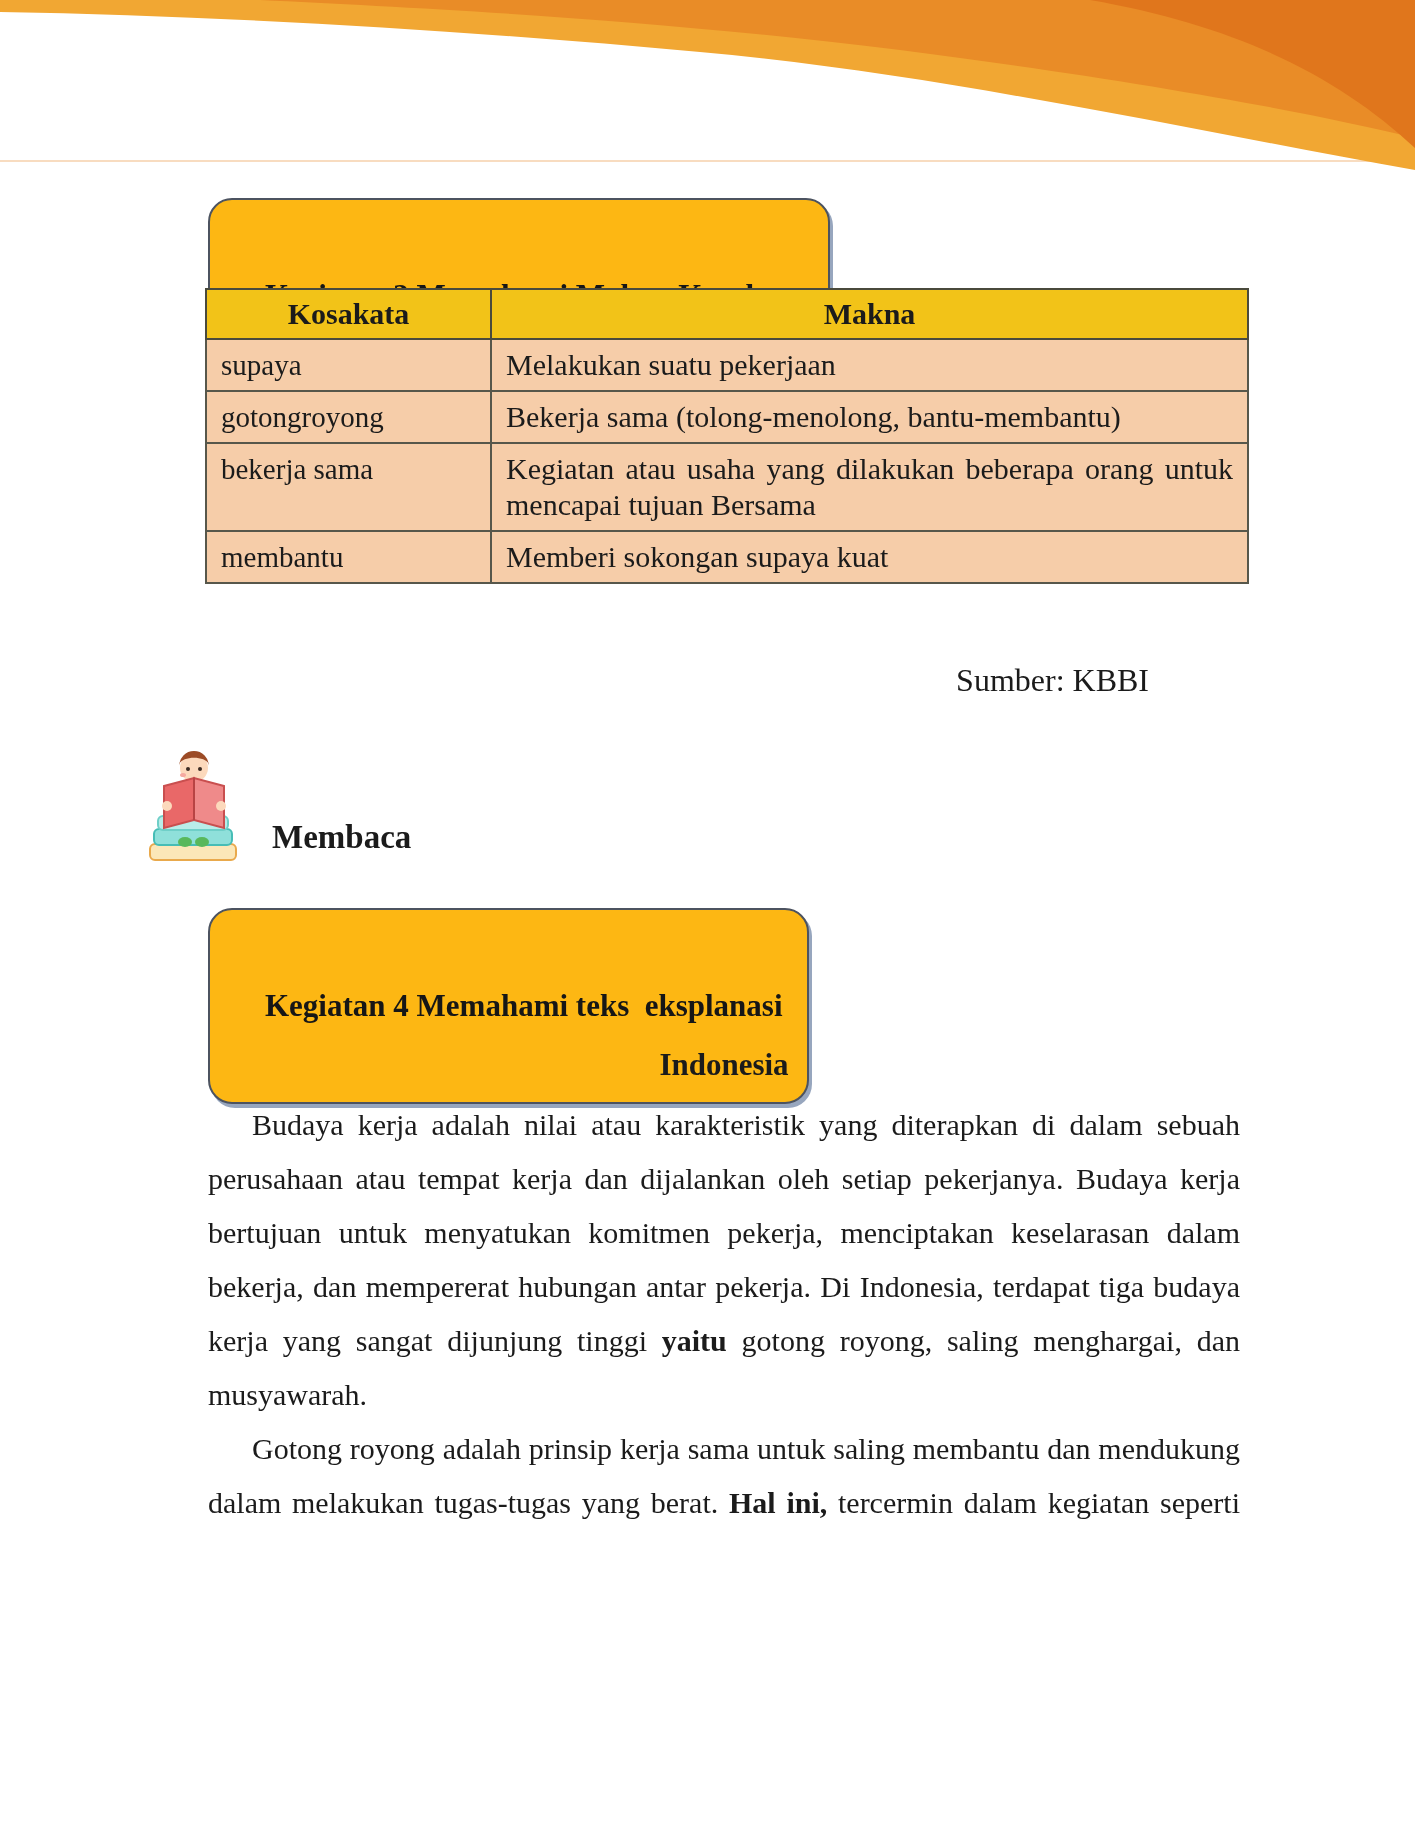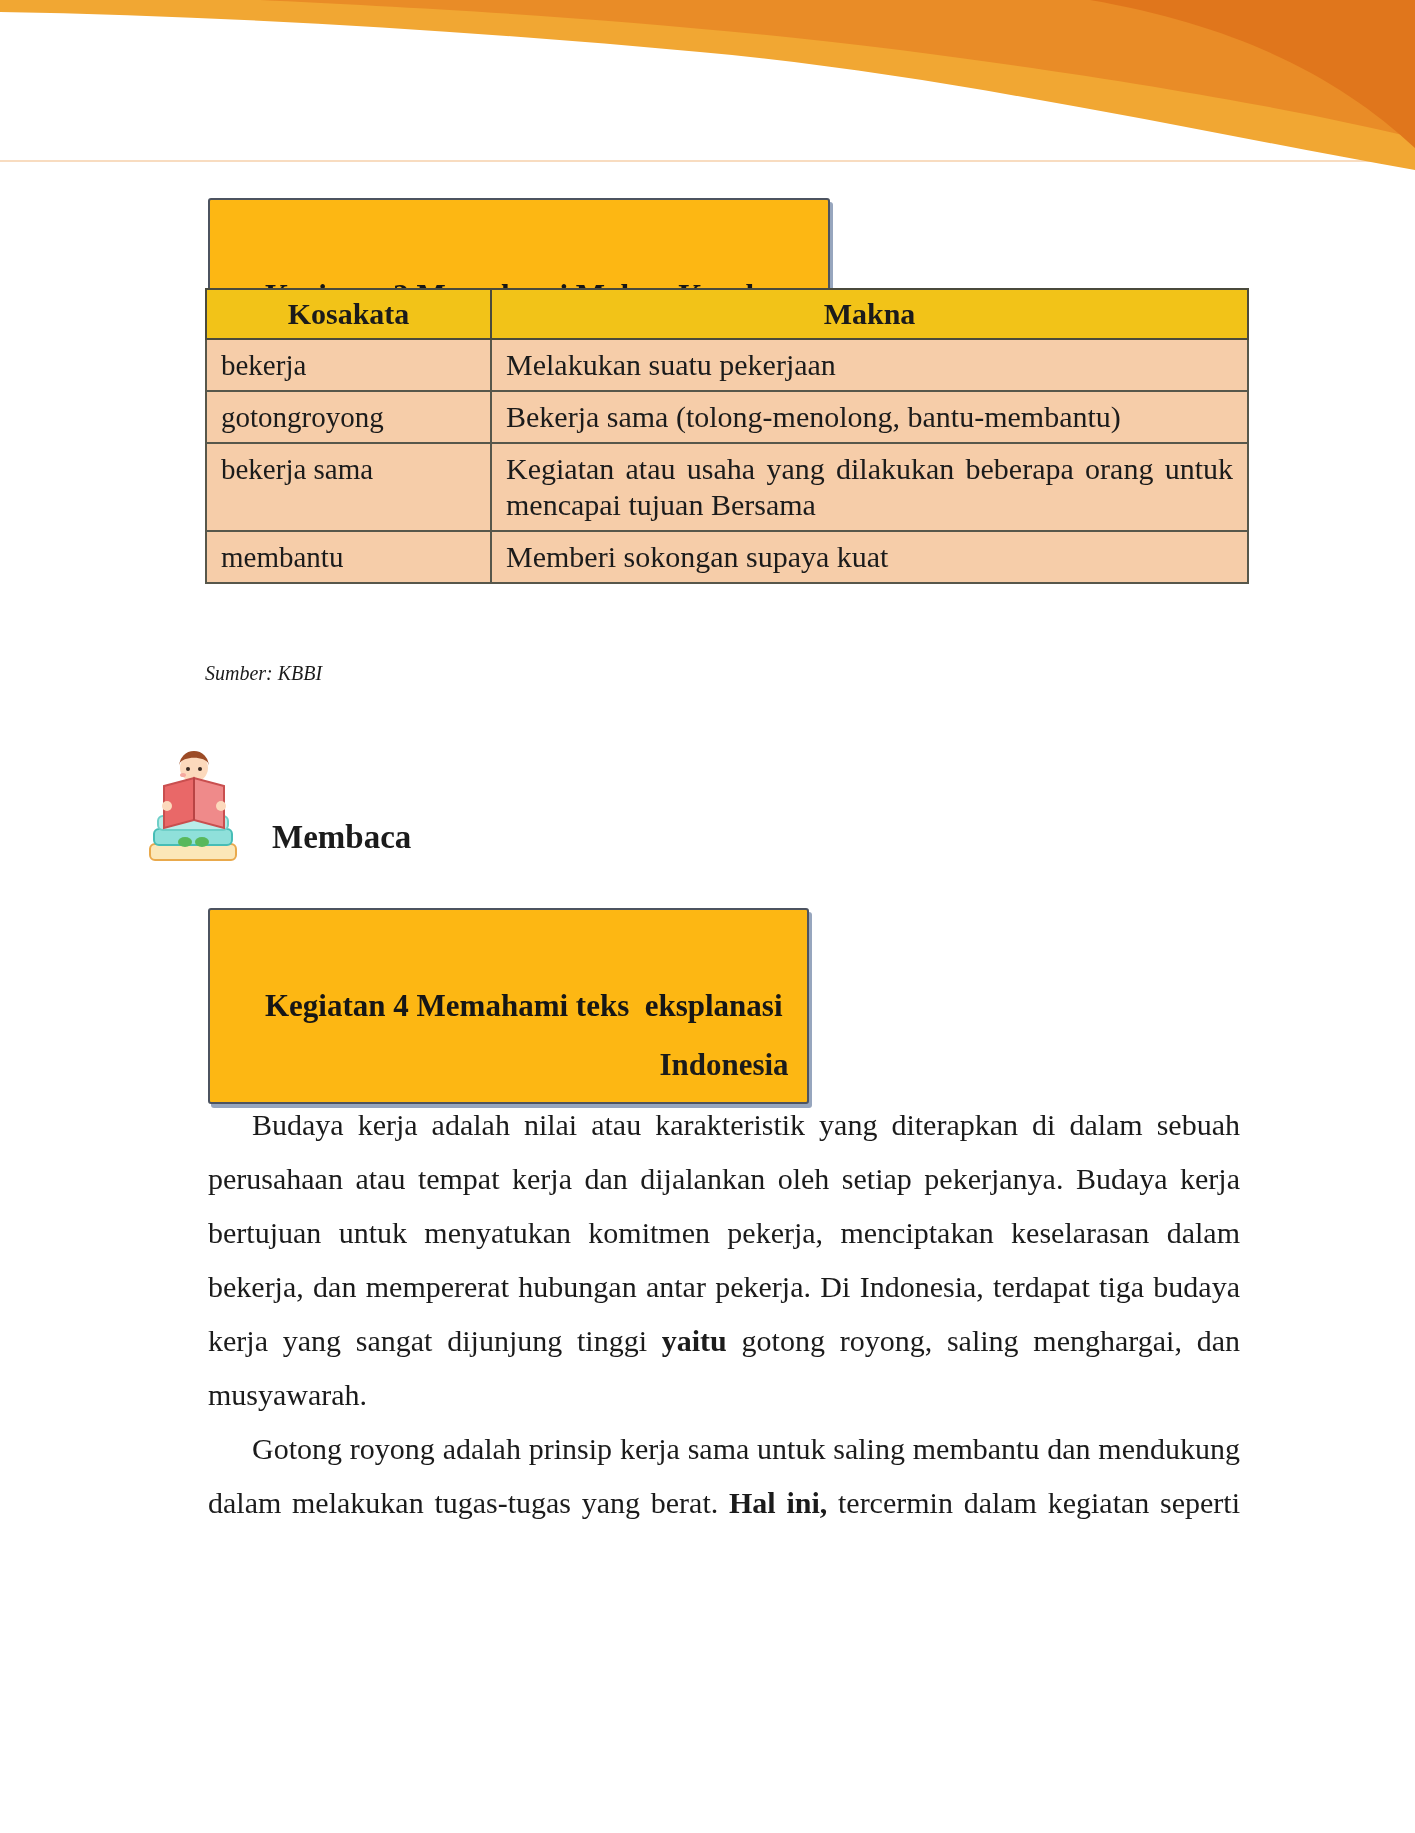--- a/index.html
+++ b/index.html
@@ -10,21 +10,21 @@
     font-family:"Liberation Serif","DejaVu Serif",serif;
   }
 
   
   .header-line { position:absolute; top:160px; left:0; width:100%; height:2px; background:#f8dcc0; z-index:1; }
   .header-swoosh { position:absolute; top:0; left:0; z-index:2; display:block; }
 
   
   .banner {
     position:absolute; display:inline-block;
-    background:#fdb713; border:2px solid #4c5360; border-radius:3px;
+    background:#fdb713; border:2px solid #4c5360; border-radius:24px;
     box-shadow:3px 4px 0 #97a6be;
     font-size:31px; font-weight:bold; line-height:64px; padding:0 24px;
     white-space:pre-wrap; color:#161616;
   }
   .banner-1 { left:208px; top:198px; }
   .banner-2 { left:208px; top:908px; }
 
   
   .vocab-table {
     position:absolute; left:205px; top:288px; width:1044px;
@@ -35,22 +35,22 @@
     background:#f2c318; border:2px solid #4a4a3c;
     font-size:30px; font-weight:bold; line-height:36px; padding:6px 8px; text-align:center;
   }
   .vocab-table td {
     background:#f6cda9; border:2px solid #57574b;
     font-size:29px; line-height:36px; padding:7px 14px; vertical-align:top;
   }
   .vocab-table td.meaning { font-size:30px; text-align:justify; }
   .table-source {
     position:absolute; left:205px; top:662px; width:1044px;
-    text-align:left; padding-right:100px;
-    font-style:italic; font-size:20px;
+    text-align:right; padding-right:100px;
+    font-size:32px;
   }
 
   
   .membaca { position:absolute; left:148px; top:750px; display:flex; align-items:flex-end; gap:32px; }
   .membaca-label { font-size:33px; font-weight:bold; padding-bottom:6px; }
 
   
   .article { position:absolute; left:208px; top:1040px; width:1032px; }
   .article-title { text-align:center; font-weight:bold; font-size:31px; line-height:50px; }
   .article-paragraphs { margin-top:8px; }
@@ -90,21 +90,21 @@
         <col>
       </colgroup>
     <thead>
       <tr>
         <th>Kosakata</th>
         <th>Makna</th>
       </tr>
     </thead>
     <tbody>
         <tr>
-          <td>bekerja</td>
+          <td>supaya</td>
           <td class="meaning">Melakukan suatu pekerjaan</td>
         </tr>
         <tr>
           <td>gotongroyong</td>
           <td class="meaning">Bekerja sama (tolong-menolong, bantu-membantu)</td>
         </tr>
         <tr>
           <td>bekerja sama</td>
           <td class="meaning">Kegiatan atau usaha yang dilakukan beberapa orang untuk mencapai tujuan Bersama</td>
         </tr>

